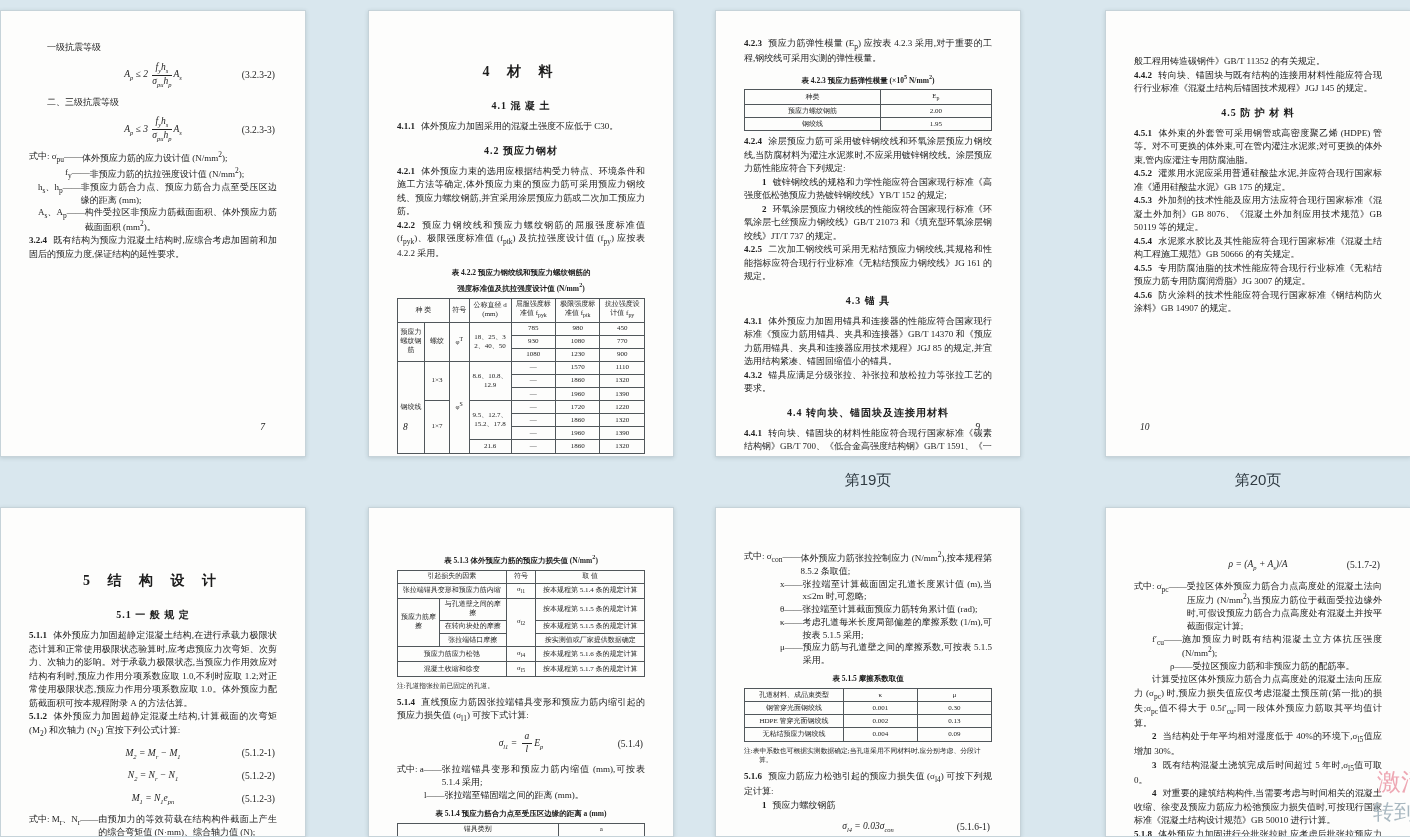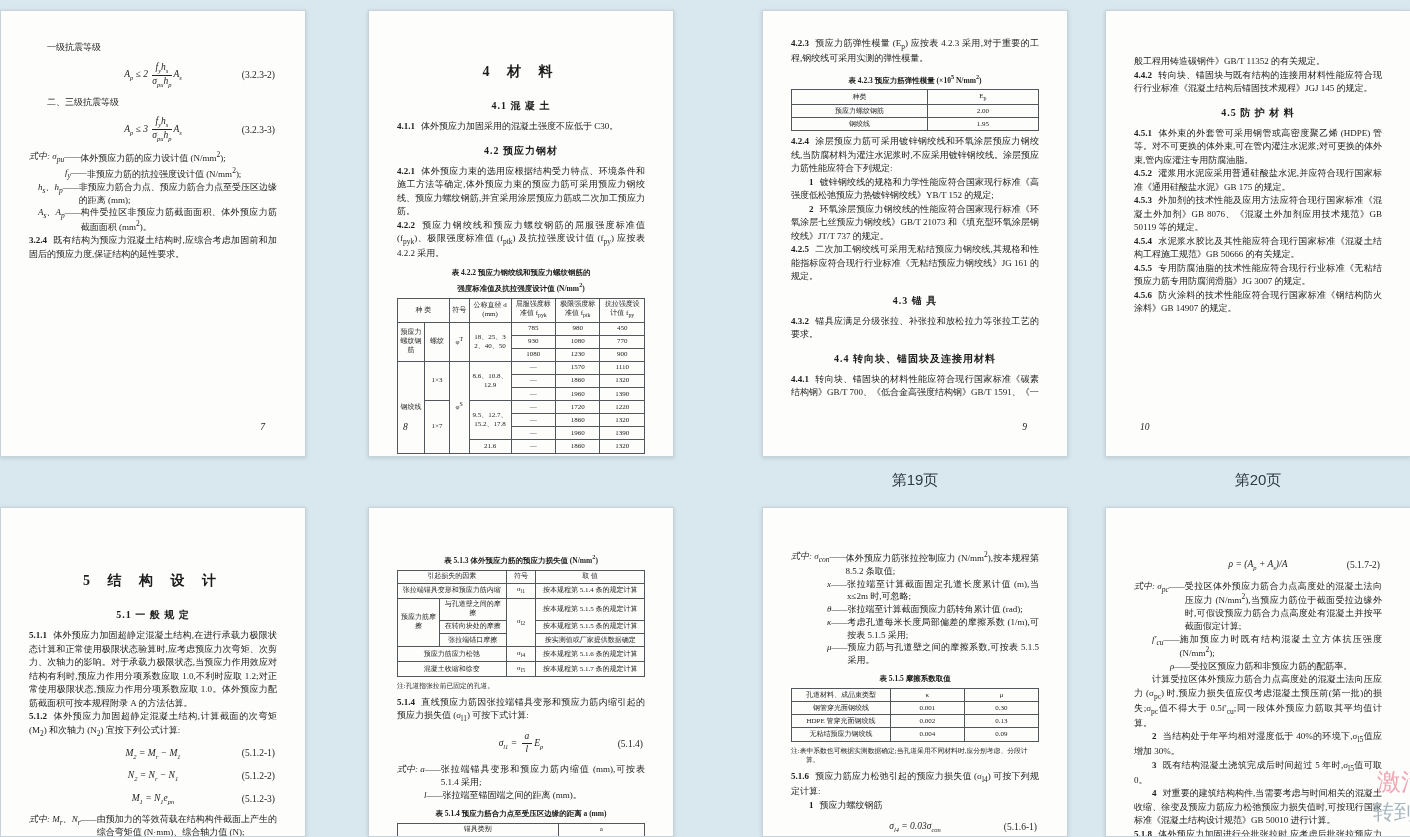--- a/index.html
+++ b/index.html
@@ -1,18 +1,18 @@
 <!DOCTYPE html>
 <html><head>
 <meta charset="utf-8">
 <style>
   html,body{margin:0;padding:0;width:1410px;height:837px;overflow:hidden;background:#d9e7ee;}
   .canvas{position:relative;width:1410px;height:837px;}
   .slot{position:absolute;width:306px;}
-  .c0{left:0px}.c1{left:368px}.c2{left:762px}.c3{left:1105px}
+  .c0{left:0px}.c1{left:368px}.c2{left:715px}.c3{left:1105px}
   .r0{top:10px}.r1{top:507px}
   .page{position:relative;background:#fdfdfc;border:1px solid #c6d3d9;box-shadow:0 1px 4px rgba(50,70,80,.18);
         box-sizing:border-box;overflow:hidden;padding:28px;cursor:pointer;
         font-family:"Liberation Serif","DejaVu Serif",serif;color:#1c1c1c;font-size:9px;line-height:1.5;}
   .r0 .page{height:447px}
   .r1 .page{height:330px}
   .page[data-page="0"]{padding-top:30px}
   .page[data-page="1"]{padding-top:50px}
   .page[data-page="2"]{padding-top:26px}
   .page[data-page="3"]{padding-top:44px}
@@ -21,21 +21,21 @@
   .page[data-page="6"]{padding-top:42px}
   .page[data-page="7"]{padding-top:42px}
   .plabel{height:46px;line-height:46px;text-align:center;font-family:"Liberation Sans","DejaVu Sans",sans-serif;
           font-size:15px;color:#2f3a41;}
   .h1{font-size:14px;font-weight:bold;text-align:center;letter-spacing:7px;margin:0 0 16px;}
   .h2{font-size:10px;font-weight:bold;text-align:center;letter-spacing:1px;margin:9px 0 7px;}
   .para{text-align:justify;margin:0;}
   .para .lead{font-weight:bold;padding-right:6px;}
   .ind1{text-indent:2em}
   .def{display:flex;line-height:1.42;}
-  .def .term{white-space:nowrap;flex:0 0 auto;font-style:italic;}
+  .def .term{white-space:nowrap;flex:0 0 auto;}
   .def .dtext{flex:1 1 auto;text-align:justify;}
   .cap{font-size:7.5px;font-weight:bold;text-align:center;margin:6px 0 4px;}
   .cap + .cap{margin-top:-2px;}
   .tb{width:100%;border-collapse:collapse;table-layout:fixed;font-size:7px;line-height:1.3;text-align:center;
       margin:2px 0 4px;border:1.5px solid #3a4044;}
   .tb td{border:0.8px solid #51575b;padding:1.5px 2px;vertical-align:middle;word-break:break-all;}
   .note{font-size:6.8px;padding-left:2.2em;text-indent:-2.2em;margin:2px 0 5px;line-height:1.45;}
   .formula{position:relative;text-align:center;margin:7px 0;font-size:9.5px;}
   .fx{font-style:italic;}
   .fx sub,.fx sup{font-size:6.5px;}
@@ -197,20 +197,21 @@
               <td>钢绞线</td>
               <td>1.95</td>
             </tr>
           </tbody>
         </table>
         <div class="para"><b class="lead">4.2.4</b>涂层预应力筋可采用镀锌钢绞线和环氧涂层预应力钢绞线,当防腐材料为灌注水泥浆时,不应采用镀锌钢绞线。涂层预应力筋性能应符合下列规定:</div>
         <div class="para ind1"><b class="lead">1</b>镀锌钢绞线的规格和力学性能应符合国家现行标准《高强度低松弛预应力热镀锌钢绞线》YB/T 152 的规定;</div>
         <div class="para ind1"><b class="lead">2</b>环氧涂层预应力钢绞线的性能应符合国家现行标准《环氧涂层七丝预应力钢绞线》GB/T 21073 和《填充型环氧涂层钢绞线》JT/T 737 的规定。</div>
         <div class="para"><b class="lead">4.2.5</b>二次加工钢绞线可采用无粘结预应力钢绞线,其规格和性能指标应符合现行行业标准《无粘结预应力钢绞线》JG 161 的规定。</div>
         <div class="h2">4.3 锚 具</div>
+        <div class="para"><b class="lead">4.3.1</b>体外预应力加固用锚具和连接器的性能应符合国家现行标准《预应力筋用锚具、夹具和连接器》GB/T 14370 和《预应力筋用锚具、夹具和连接器应用技术规程》JGJ 85 的规定,并宜选用结构紧凑、锚固回缩值小的锚具。</div>
         <div class="para"><b class="lead">4.3.2</b>锚具应满足分级张拉、补张拉和放松拉力等张拉工艺的要求。</div>
         <div class="h2">4.4 转向块、锚固块及连接用材料</div>
         <div class="para"><b class="lead">4.4.1</b>转向块、锚固块的材料性能应符合现行国家标准《碳素结构钢》GB/T 700、《低合金高强度结构钢》GB/T 1591、《一</div>
         <div class="pn r">9</div>
       </div>
     <div class="plabel">第19页</div>
   </div>
   <div class="slot c3 r0">
     <div class="page" data-page="3">
         <div class="para">般工程用铸造碳钢件》GB/T 11352 的有关规定。</div>

